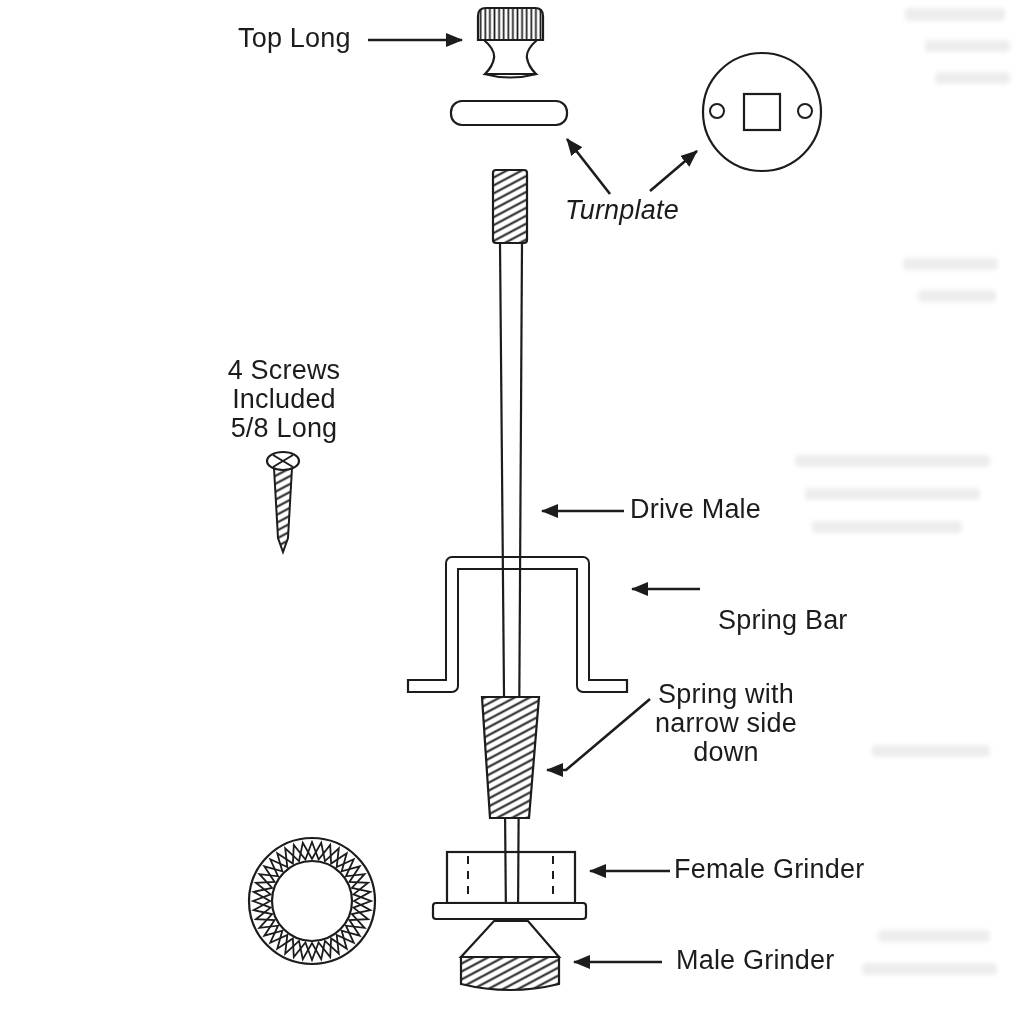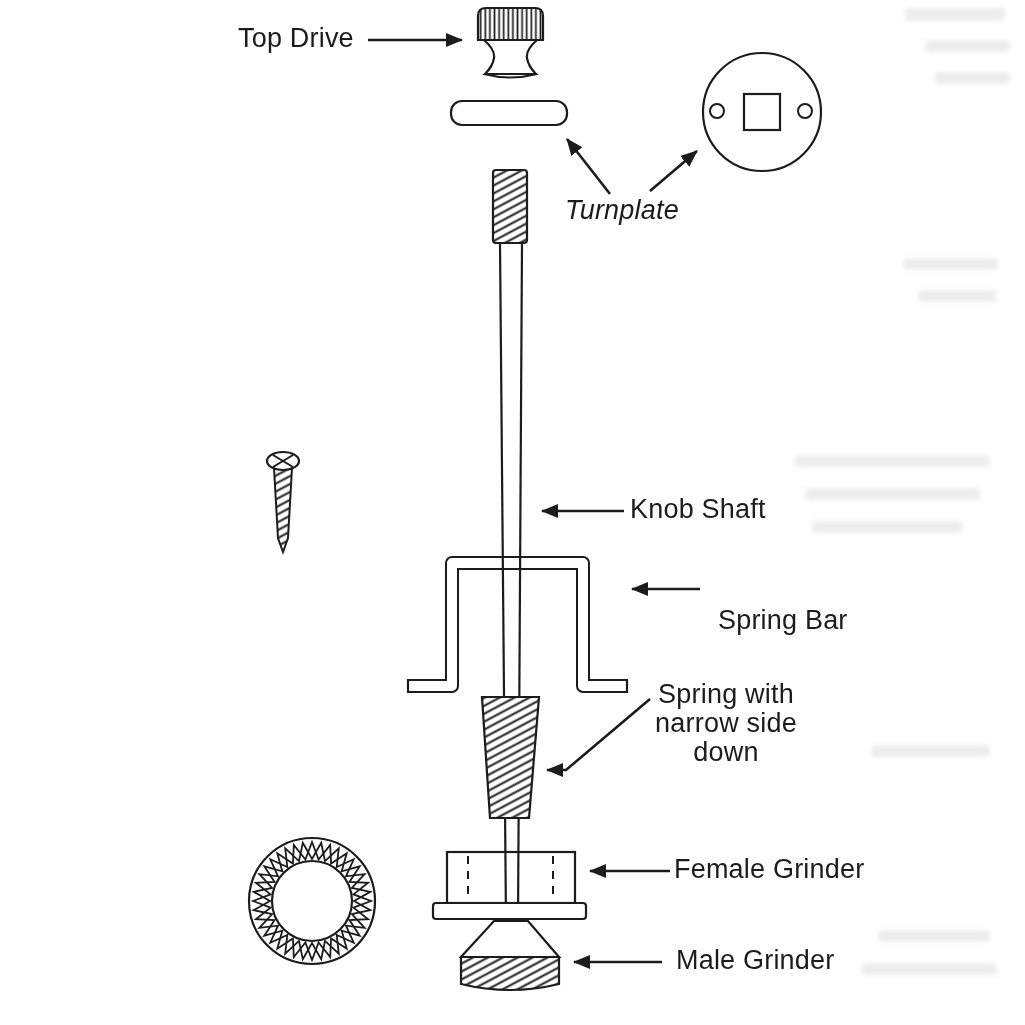--- a/index.html
+++ b/index.html
@@ -97,23 +97,26 @@
     <line x1="368" y1="40" x2="462" y2="40" stroke="#1c1c1c" stroke-width="2.6" marker-end="url(#arw)"></line>
     <line x1="610" y1="194" x2="567" y2="139" stroke="#1c1c1c" stroke-width="2.6" marker-end="url(#arw)"></line>
     <line x1="650" y1="191" x2="697" y2="151" stroke="#1c1c1c" stroke-width="2.6" marker-end="url(#arw)"></line>
     <line x1="624" y1="511" x2="542" y2="511" stroke="#1c1c1c" stroke-width="2.6" marker-end="url(#arw)"></line>
     <line x1="700" y1="589" x2="632" y2="589" stroke="#1c1c1c" stroke-width="2.6" marker-end="url(#arw)"></line>
     <path d="M650,699 L566,770 L547,770" fill="none" stroke="#1c1c1c" stroke-width="2.6" marker-end="url(#arw)"></path>
     <line x1="670" y1="871" x2="590" y2="871" stroke="#1c1c1c" stroke-width="2.6" marker-end="url(#arw)"></line>
     <line x1="662" y1="962" x2="574" y2="962" stroke="#1c1c1c" stroke-width="2.6" marker-end="url(#arw)"></line>
   </svg>
 
-  <div class="label" style="left:238px;top:24px;">Top Drive</div>
+  <div class="label" style="left:238px;top:24px;">Top Long</div>
   <div class="label" style="left:565px;top:196px;font-style:italic;">Turnplate</div>
-  <div class="label" style="left:630px;top:495px;">Knob Shaft</div>
+  <div class="label center" style="left:196px;top:356px;width:176px;">4 Screws
+Included
+5/8 Long</div>
+  <div class="label" style="left:630px;top:495px;">Drive Male</div>
   <div class="label" style="left:706px;top:606px;margin-left:12px;">Spring Bar</div>
   <div class="label" style="left:674px;top:855px;">Female Grinder</div>
   <div class="label center" style="left:638px;top:680px;width:176px;">Spring with
 narrow side
 down</div>
   <div class="label" style="left:666px;top:946px;margin-left:10px;">Male Grinder</div>
 
   <div class="smudge" style="left:905px;top:8px;width:100px;height:13px;"></div>
   <div class="smudge" style="left:925px;top:40px;width:85px;height:12px;"></div>
   <div class="smudge" style="left:935px;top:72px;width:75px;height:12px;"></div>

